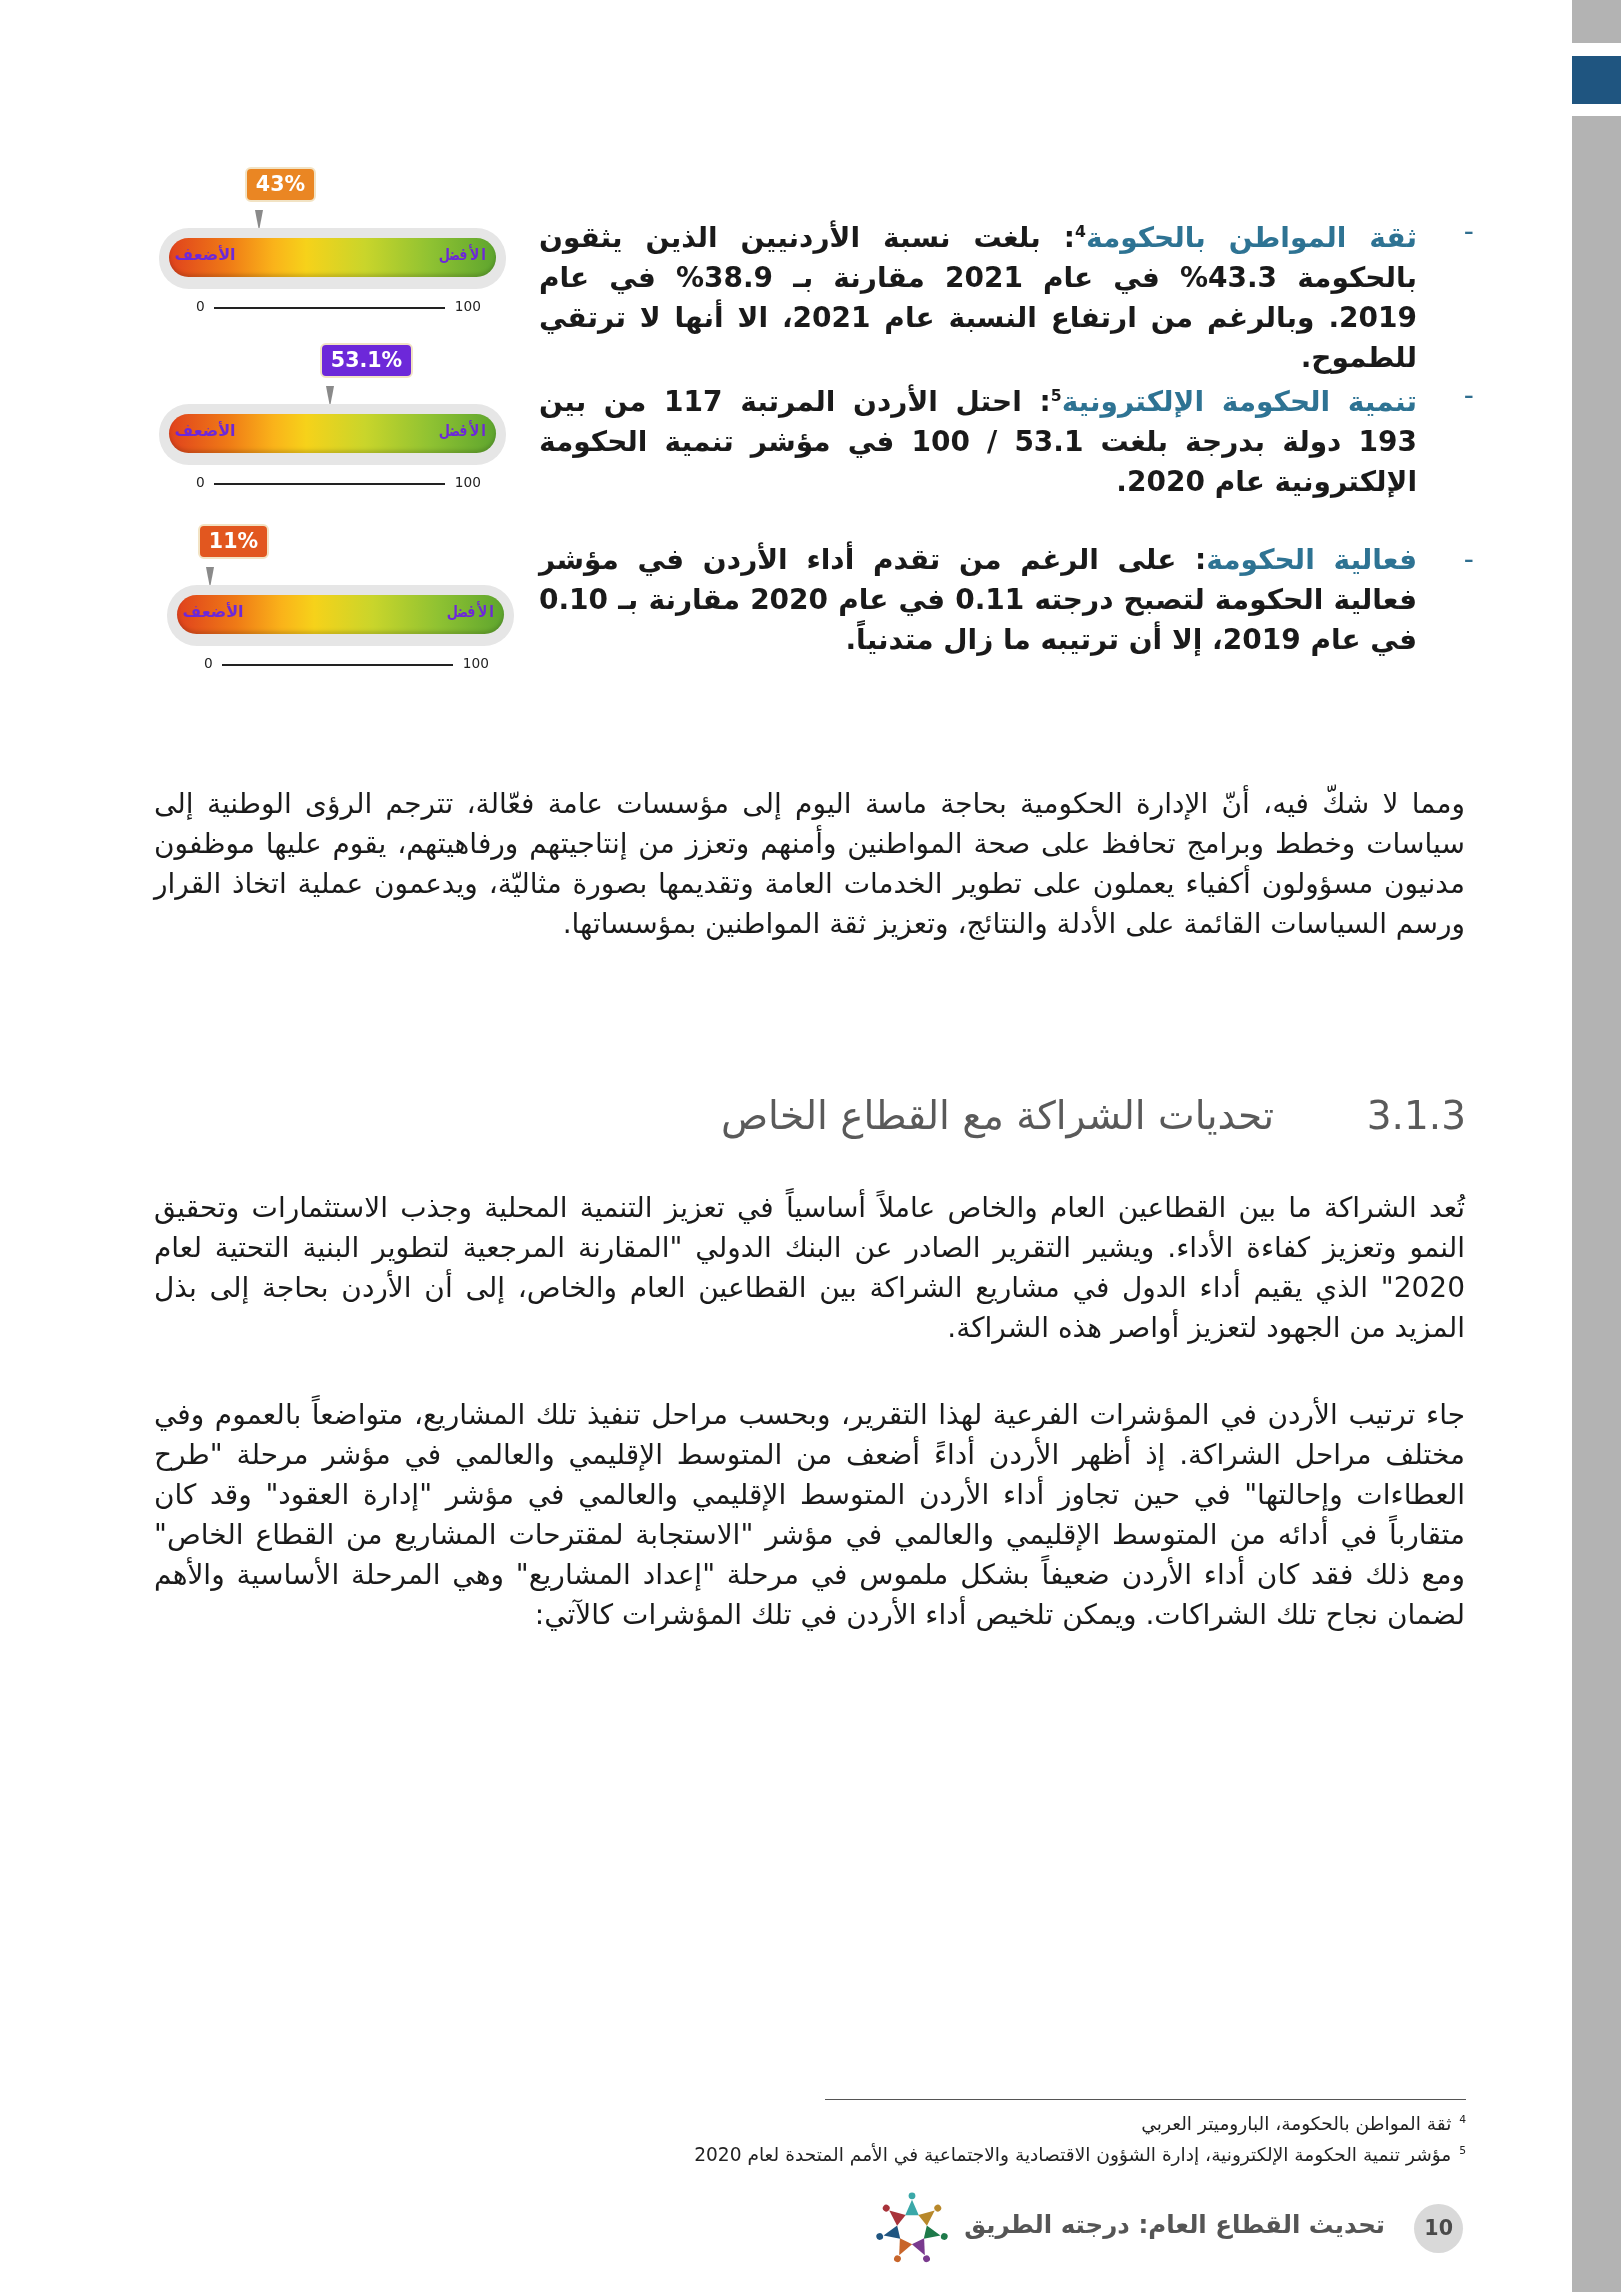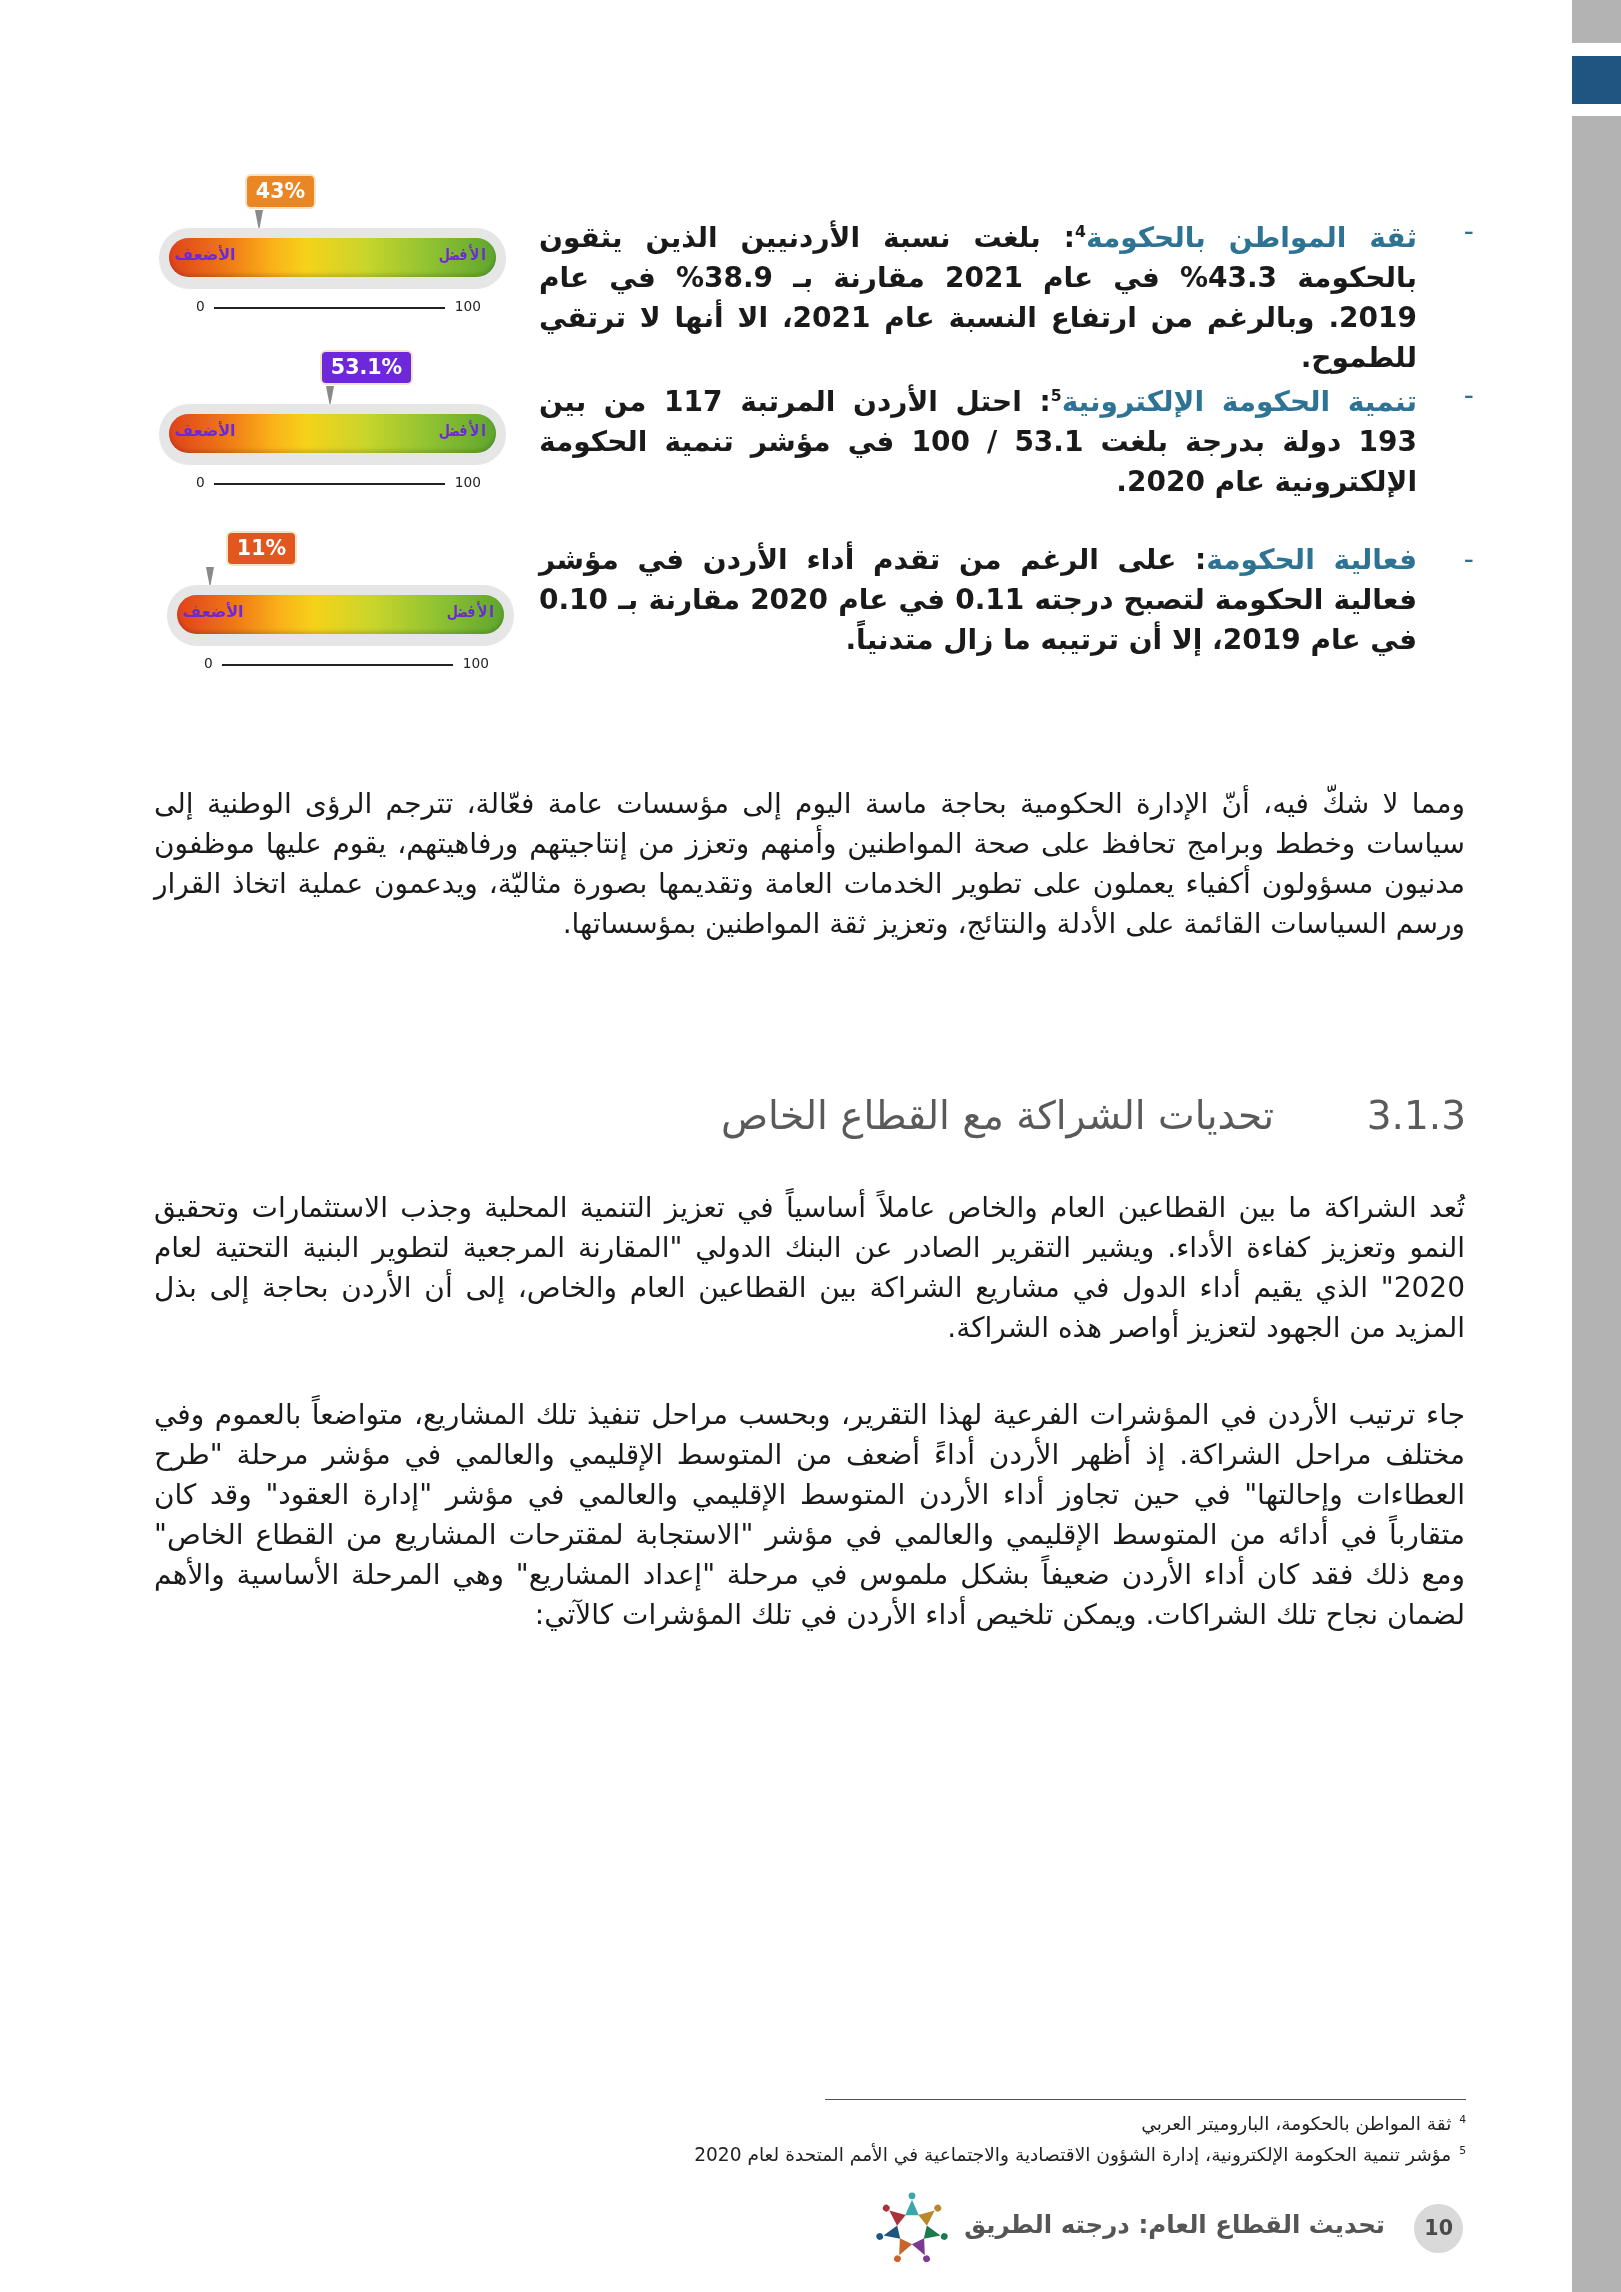--- a/index.html
+++ b/index.html
@@ -25,21 +25,21 @@
   
   .gauge { position:absolute; width:353px; height:147px; }
   .gauge .track { position:absolute; left:2px; top:61px; width:347px; height:61px; border-radius:30px; background:#e6e6e6; }
   .gauge .bar { position:absolute; left:11.8px; top:71px; width:327px; height:39px; border-radius:19.6px;
                 background:linear-gradient(90deg,#e0421d 0%,#ef7a16 18%,#fab31a 32%,#f6d21a 42%,#c9d52b 60%,#8fc232 80%,#5ea52e 100%);
                 box-shadow:inset 0 -2.9px 3.9px rgba(0,0,0,0.15); }
   .gauge .lbl-weak, .gauge .lbl-best { position:absolute; top:78px; font-size:16px; font-weight:bold; color:#6d28d9; direction:rtl; }
   .gauge .lbl-weak { left:17.6px; }
   .gauge .lbl-best { right:21.6px;font-family:Liberation Mono, monospace; }
   .gauge .pointer { position:absolute; top:43px; width:0; height:0; border-left:4.9px solid transparent; border-right:4.9px solid transparent; border-top:21.6px solid #8a8a8a; }
-  .gauge .bubble { position:absolute; top:7px; height:31px; padding:0 8.8px; border-radius:5.9px; color:#fff; font-weight:bold;
+  .gauge .bubble { position:absolute; top:0; height:31px; padding:0 8.8px; border-radius:5.9px; color:#fff; font-weight:bold;
                    font-size:20.6px; line-height:31px; border:2px solid #f2e3c4; }
   .gauge .axis { position:absolute; top:131px; left:0; width:353px; height:19.6px; font-size:13.7px; color:#222; }
   .gauge .axis .zero { position:absolute; left:39px; top:0; }
   .gauge .axis .hundred { position:absolute; right:29px; top:0; }
   .gauge .axis .line { position:absolute; left:57px; right:65px; top:8.8px; height:2px; background:#222; }
 
   
   .para { position:absolute; left:154px; width:1311px; direction:rtl; text-align:justify; font-size:28px; line-height:40px; color:#1a1a1a; }
 
   .section-heading { position:absolute; left:676px; width:790px; top:1093px; height:59px; direction:rtl; font-size:39px; color:#5a5a5a; }
@@ -105,21 +105,21 @@
   <div class="ind-text" style="top:33px;">
     <span class="dash">-</span>
     <span class="body">
       <span class="term">تنمية الحكومة الإلكترونية</span><sup>5</sup><span>: احتل الأردن المرتبة 117 من بين 193 دولة بدرجة بلغت 53.1 / 100 في مؤشر تنمية الحكومة الإلكترونية عام 2020.</span>
     </span>
   </div>
 </div>
 
 <div class="indicator" style="top:524px;height:167px;">
   <div class="gauge" style="left:165px;top:0;">
-    <div class="bubble" style="left:33px;background:#e2571f;margin-left:28px;">11%</div>
+    <div class="bubble" style="left:33px;background:#e2571f;">11%</div>
     <div class="pointer" style="left:41px;"></div>
     <div class="track"></div>
     <div class="bar"></div>
     <span class="lbl-weak">الأضعف</span>
     <span class="lbl-best">الأفضل</span>
     <div class="axis">
       <span class="zero">0</span>
       <div class="line"></div>
       <span class="hundred">100</span>
     </div>

